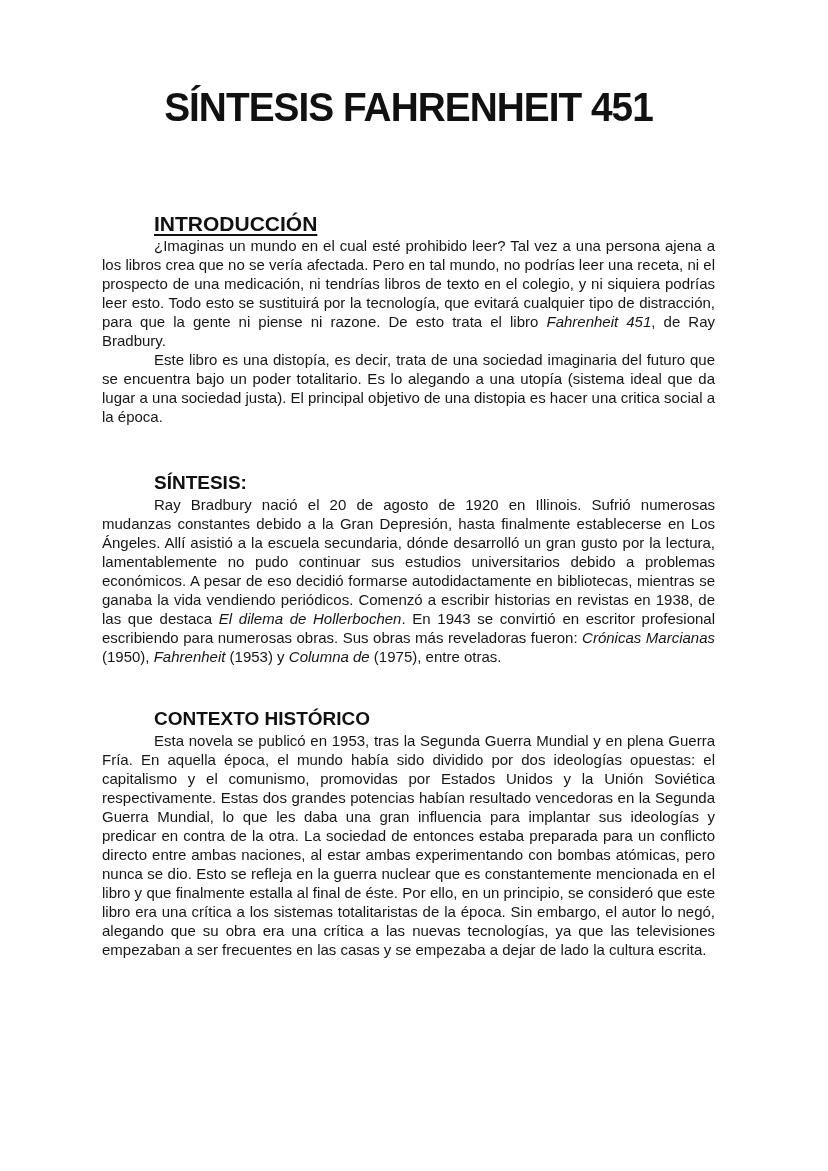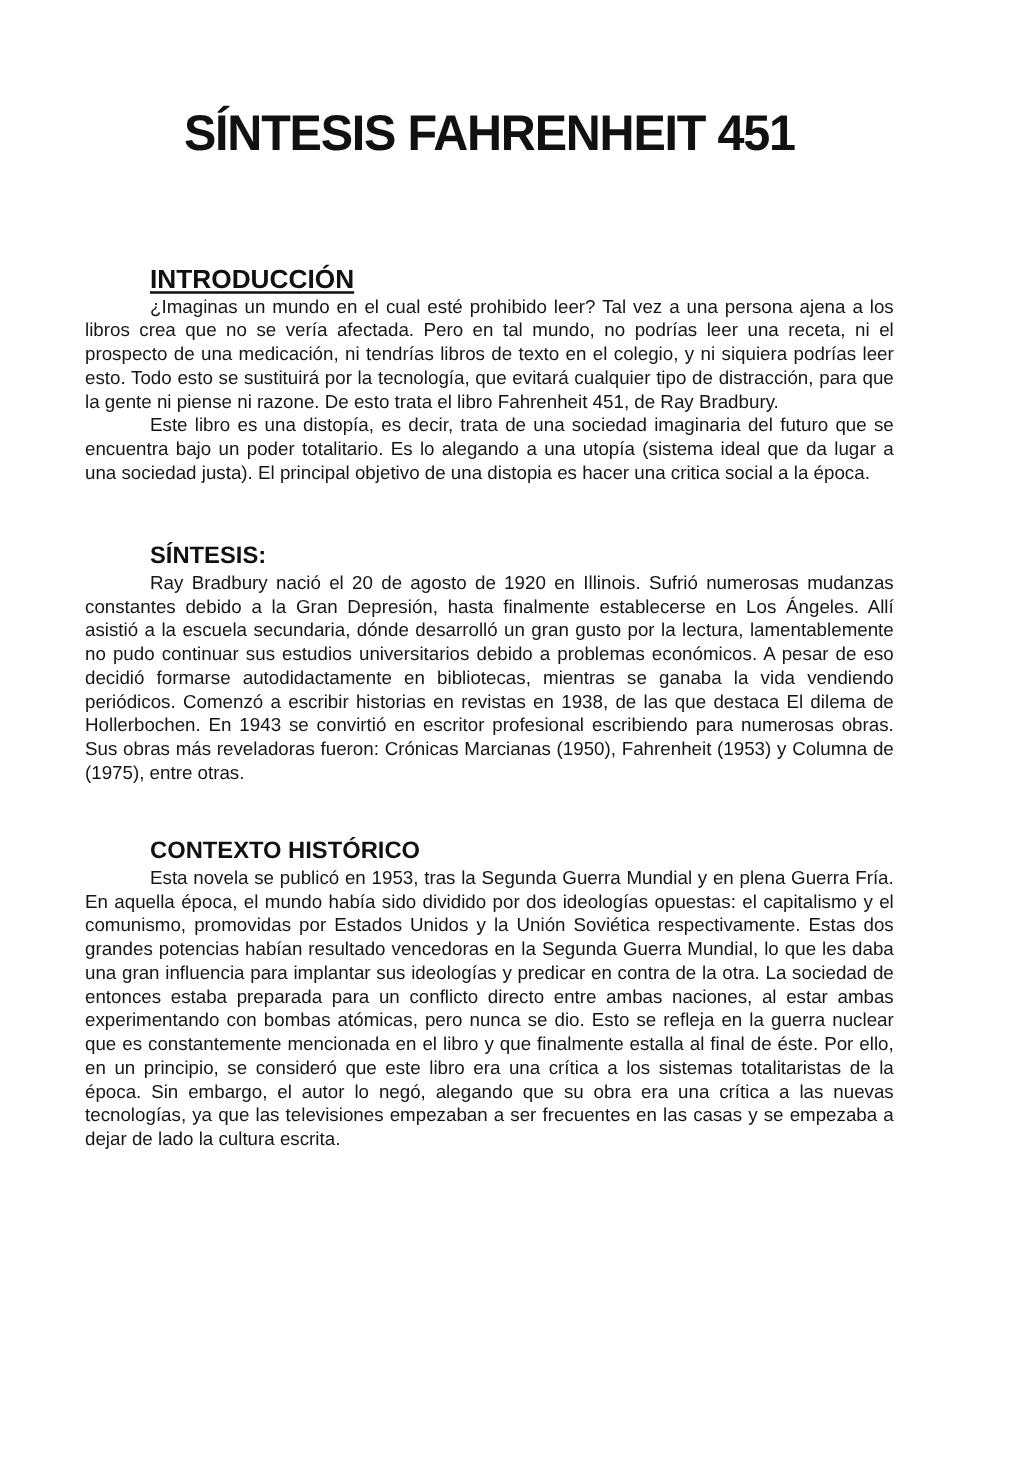--- a/index.html
+++ b/index.html
@@ -11,21 +11,21 @@
     width: 828px;
     height: 1171px;
     overflow: hidden;
     font-family: "Liberation Sans", sans-serif;
     color: #161616;
   }
   .page {
     box-sizing: border-box;
     width: 828px;
     height: 1171px;
-    padding: 85px 113px 0 68px;
+    padding: 85px 113px 0 102px;
     background: #ffffff;
   }
   .doc-title {
     margin: 0;
     font-size: 40px;
     font-weight: 700;
     letter-spacing: -1px;
     line-height: 1.1;
     text-align: center;
     color: #111111;
@@ -56,21 +56,21 @@
     margin: 0;
     font-size: 15px;
     line-height: 19px;
     text-align: justify;
     text-indent: 52px;
     color: #161616;
   }
   .par-first   { margin-top: 18px; }
   .par-follow  { margin-top: 9px;  }
   .par-after-h { margin-top: 17px; }
-  .italic { }
+  .italic { font-style: italic; }
 </style>
 </head>
 <body>
 
 <div class="page">
 
   <h1 class="doc-title">SÍNTESIS FAHRENHEIT 451</h1>
 
   <h2 class="h-intro">INTRODUCCIÓN</h2>
 

